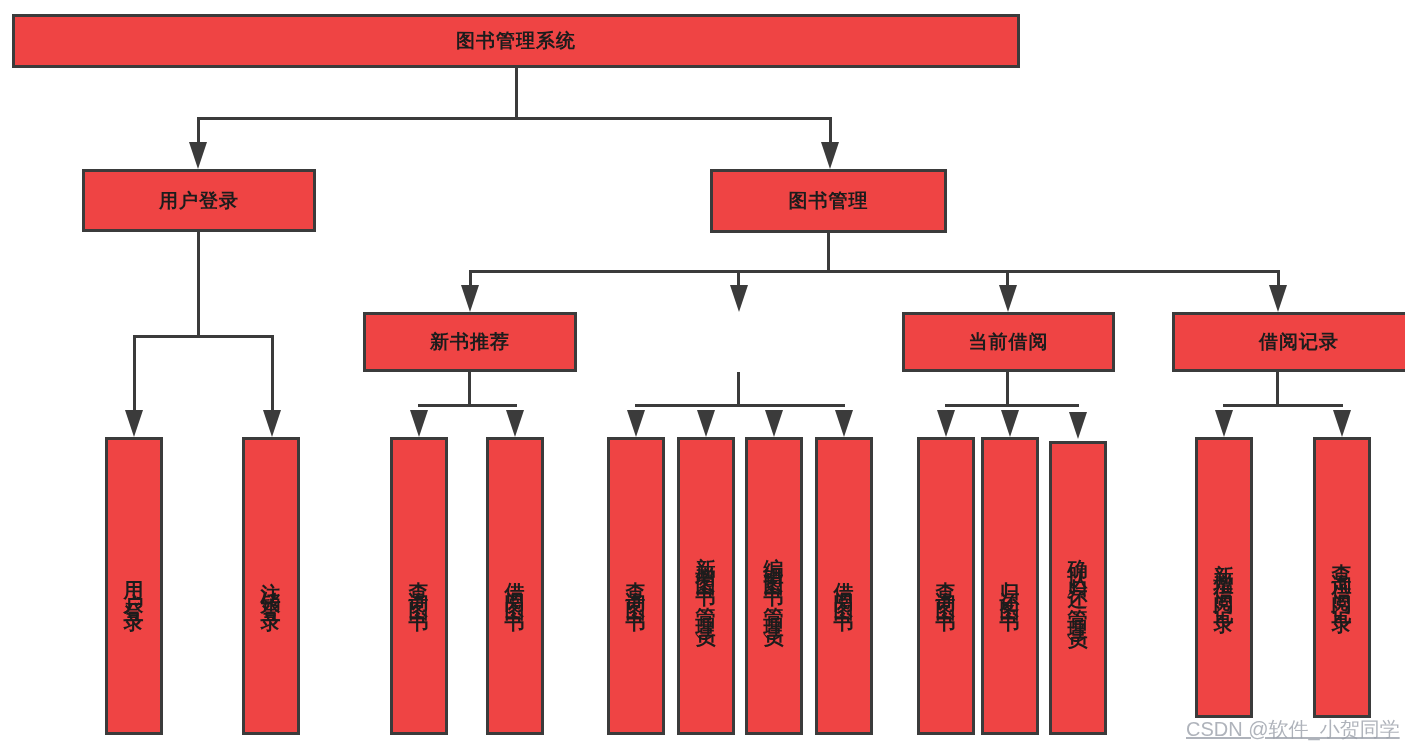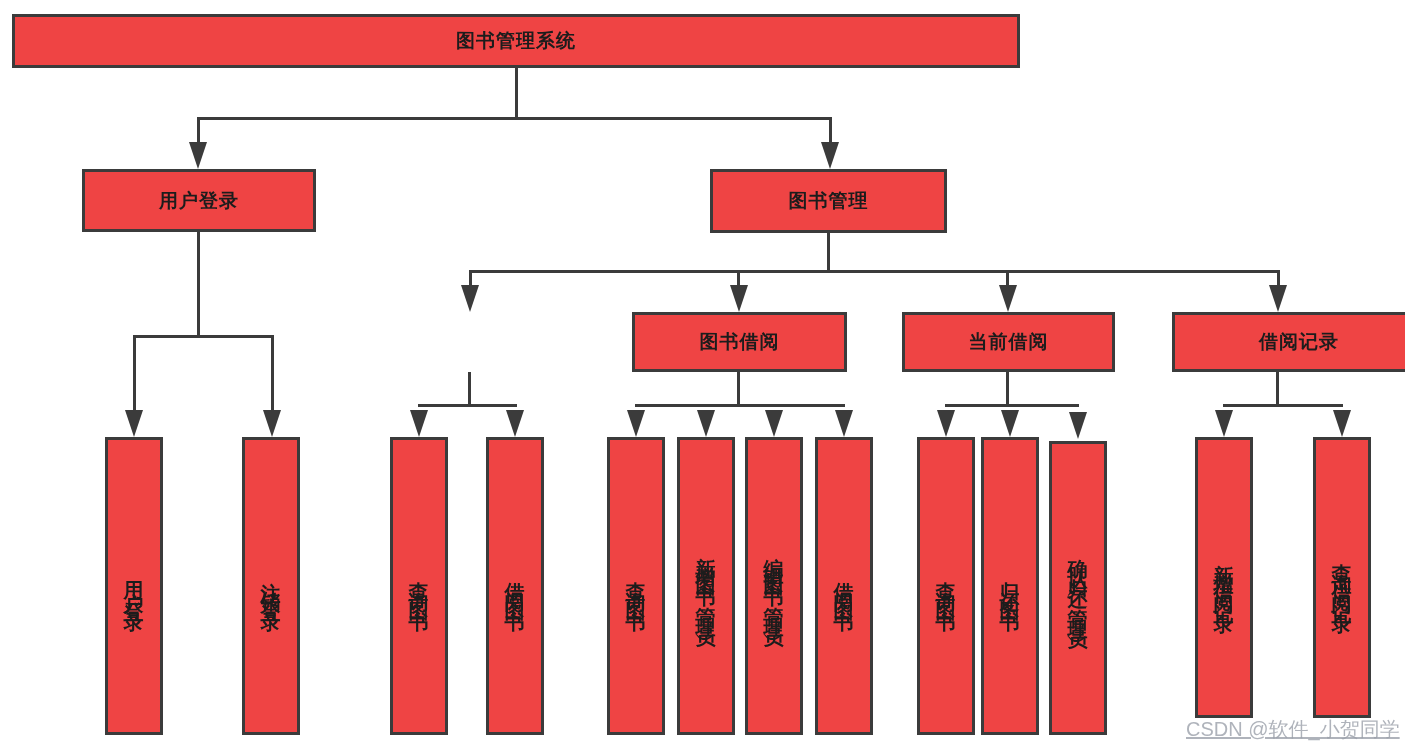--- a/index.html
+++ b/index.html
@@ -83,22 +83,22 @@
   <div class="hl" style="left:469px;top:270px;width:811px;"></div>
   <div class="vl" style="left:469px;top:270px;height:18px;"></div>
   <div class="vl" style="left:737px;top:270px;height:18px;"></div>
   <div class="vl" style="left:1006px;top:270px;height:18px;"></div>
   <div class="vl" style="left:1277px;top:270px;height:18px;"></div>
   <div class="arrow" style="left:461px;top:285px;"></div>
   <div class="arrow" style="left:730px;top:285px;"></div>
   <div class="arrow" style="left:999px;top:285px;"></div>
   <div class="arrow" style="left:1269px;top:285px;"></div>
 
-  <div class="box hbox" style="left:632px;top:312px;width:215px;height:60px;">
-    <span>图书借阅</span>
+  <div class="box hbox" style="left:363px;top:312px;width:214px;height:60px;">
+    <span>新书推荐</span>
   </div>
   <div class="box hbox" style="left:902px;top:312px;width:213px;height:60px;">
     <span>当前借阅</span>
   </div>
   <div class="box hbox" style="left:1172px;top:312px;width:254px;height:60px;">
     <span>借阅记录</span>
   </div>
 
   <div class="vl" style="left:468px;top:372px;height:35px;"></div>
   <div class="hl" style="left:418px;top:404px;width:99px;"></div>

